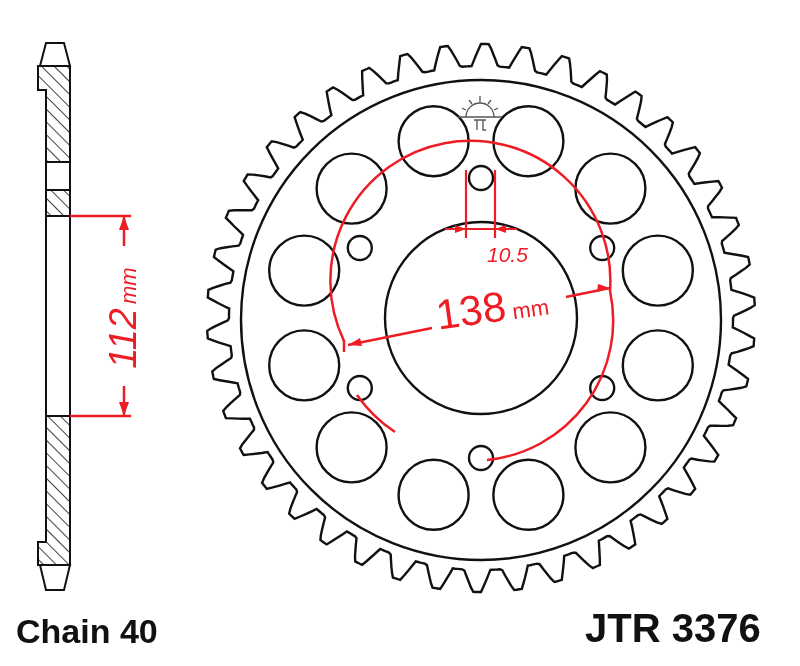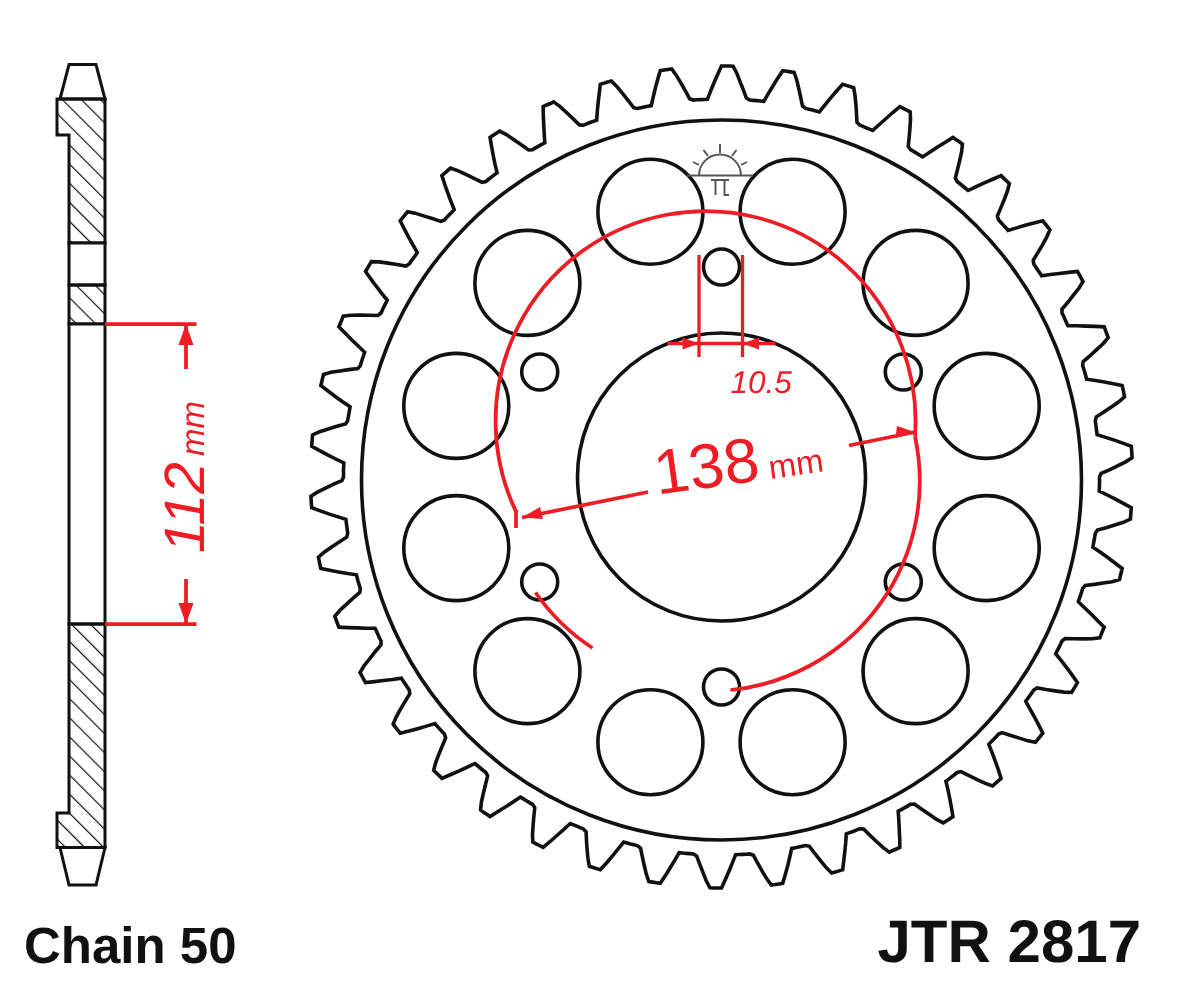--- a/index.html
+++ b/index.html
@@ -102,14 +102,14 @@
   <g stroke="#ee1c24" stroke-width="2.2" fill="#ee1c24">
     <line x1="466" y1="170" x2="466" y2="238"></line>
     <line x1="495" y1="170" x2="495" y2="238"></line>
     <line x1="445" y1="229" x2="517" y2="229"></line>
     <path d="M466,229 L455,225 L455,233 Z" stroke="none"></path>
     <path d="M495,229 L506,225 L506,233 Z" stroke="none"></path>
   </g>
   <text x="487" y="262" font-family="Liberation Sans, sans-serif" font-style="italic" font-size="21" fill="#ee1c24">10.5</text>
 </svg>
 
-<div id="chain-label" class="label-bottom">Chain 50</div>
-<div id="part-label" class="label-bottom">JTR 2817</div>
+<div id="chain-label" class="label-bottom">Chain 40</div>
+<div id="part-label" class="label-bottom">JTR 3376</div>
 
 </body></html>

